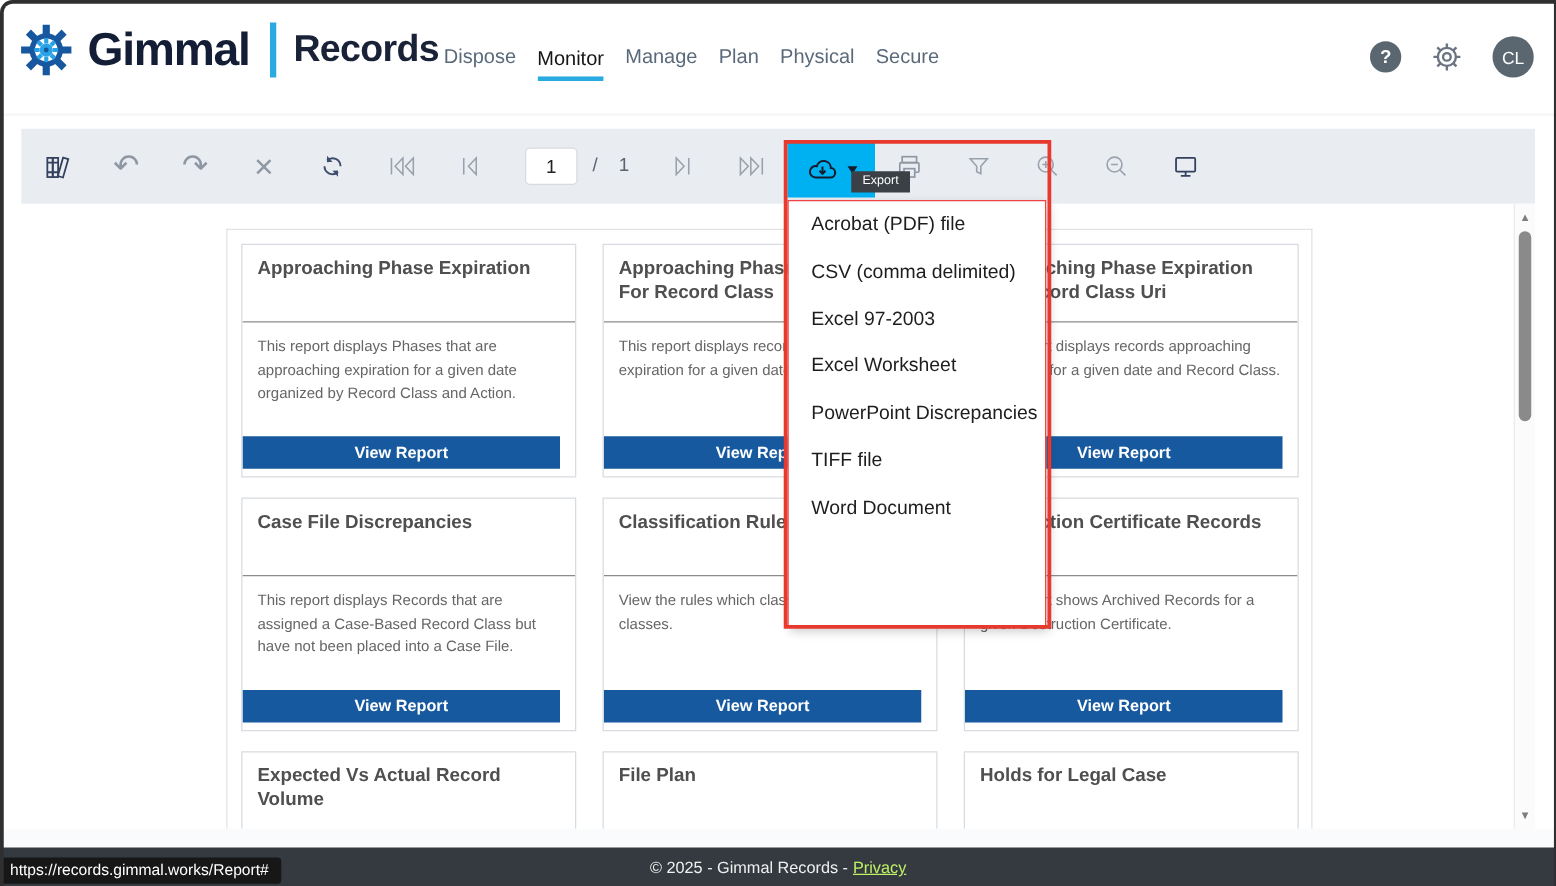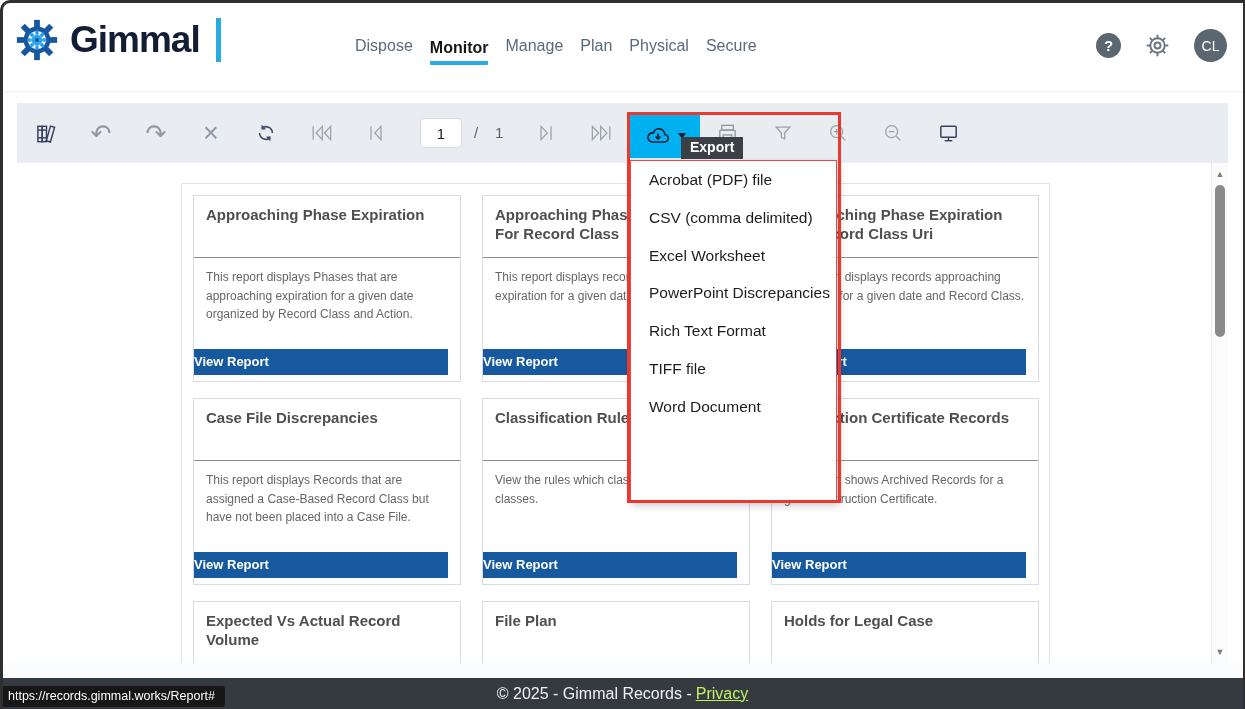--- a/index.html
+++ b/index.html
@@ -13,21 +13,21 @@
 
   
   .header { position:absolute; left:0; top:0; width:100%; height:91px; background:#fff;
     box-shadow:0 1px 2px rgba(0,0,0,.07); z-index:20; }
   .brand { position:absolute; left:14px; top:17px; display:flex; align-items:center; }
   .brand-name { font-size:37px; font-weight:bold; color:#131d35; letter-spacing:-1px; margin-left:10px; }
   .brand-divider { width:5px; height:44px; background:#29abe2; margin:0 14px 0 16px; }
   .brand-product { font-size:30px; font-weight:bold; color:#1a2238; letter-spacing:-0.5px; }
   .nav { position:absolute; left:355px; top:0; height:91px; display:flex; align-items:center; gap:17px; }
   .nav-item { font-size:16px; color:#5a6a7a; cursor:pointer; }
-  .nav-item.active { color:#161616; font-weight:bold; border-bottom:4px solid #29abe2;
+  .nav-item.active { color:#161616; font-weight:normal; border-bottom:4px solid #29abe2;
     border-radius:1px; padding-bottom:4px; transform:translateY(6px); }
   .header-right { position:absolute; right:18px; top:0; height:91px; display:flex; align-items:center; gap:23px; }
   .help-circle { width:25px; height:25px; border-radius:50%; background:#5b6770; color:#fff;
     font-size:15px; font-weight:bold; display:flex; align-items:center; justify-content:center; cursor:pointer; }
   .avatar { width:33px; height:33px; border-radius:50%; background:#5b6770; color:#fff;
     font-size:14px; display:flex; align-items:center; justify-content:center; cursor:pointer; }
 
   
   .toolbar { position:absolute; left:17px; top:103px; width:1211px; height:60px; background:#e9edf2; z-index:10; }
   .tbtn { position:absolute; top:0; height:60px; width:44px; display:flex; align-items:center;
@@ -43,45 +43,45 @@
   .caret-down { width:0; height:0; border-left:4.5px solid transparent; border-right:4.5px solid transparent;
     border-top:6px solid #141c2e; }
 
   
   .export-menu { position:absolute; left:630px; top:160px; width:207px; height:341px; background:#fff;
     border:1px solid #ef4444; box-shadow:2px 4px 8px rgba(0,0,0,.22); z-index:40; list-style:none; }
   .export-menu li { height:37.8px; line-height:37.8px; padding-left:18px; font-size:15.5px; color:#1d1d1d;
     cursor:pointer; white-space:nowrap; }
   .highlight-box { position:absolute; left:627px; top:112px; width:214px; height:391px;
     border:3px solid #e8392e; z-index:50; pointer-events:none; }
-  .tooltip { position:absolute; left:681px; top:137px; background:#3a4045; color:#fff; font-size:14px;
-    padding:2px 9px 4px; z-index:60;font-weight:bold; }
+  .tooltip { position:absolute; left:681px; top:137px; background:#3a4045; color:#fff; font-size:10px;
+    padding:2px 9px 4px; z-index:60; }
 
   
   .cards-wrap { position:absolute; left:181px; top:183px; width:869px; height:480px;
     border:1px solid #e3e3e3; border-bottom:none; background:#fff; overflow:hidden; }
   .grid { display:grid; grid-template-columns:repeat(3,268px); gap:16px 21px; padding:11px; }
   .card { position:relative; height:187px; border:1px solid #d8dbdf; background:#fff; overflow:hidden; }
   .card-title { height:62px; padding:10px 12px 12px; font-size:15px; font-weight:bold; color:#4f4f4f;
     border-bottom:1px solid #8c8c8c; line-height:1.25; }
   .card-desc { padding:10px 12px 0; font-size:12px; color:#666; line-height:1.55; }
   .view-btn { position:absolute; left:0; right:12px; bottom:6px; height:26px; background:#17599f; color:#fff;
-    font-size:13px; font-weight:bold; line-height:26px; cursor:pointer; }
+    font-size:13px; font-weight:bold; text-align:center; line-height:26px; cursor:pointer; }
 
   
   .scrollbar { position:absolute; left:1211px; top:163px; width:17px; height:500px; background:#fbfbfb;
     border-left:1px solid #ebebeb; z-index:15; }
   .scroll-arrow { position:absolute; left:0; width:16px; text-align:center; font-size:9px; color:#7d7d7d; cursor:pointer; }
   .scroll-thumb { position:absolute; left:3px; top:22px; width:10px; height:152px; background:#8a8a8a;
     border-radius:6px; cursor:grab; }
 
   
   .pre-footer { position:absolute; left:0; top:663px; width:100%; height:15px; background:#fafbfc; }
   .footer { position:absolute; left:0; top:678px; width:100%; height:31px; background:#343a40; color:#f0f0f0;
-    font-size:16px; display:flex; align-items:center; justify-content:center; gap:4px; z-index:80; }
+    font-size:13px; display:flex; align-items:center; justify-content:center; gap:4px; z-index:80; }
   .footer a { color:#bef264; text-decoration:underline; cursor:pointer; }
   .statusbar { position:absolute; left:0; top:686px; background:#171717; color:#fff; font-size:12.5px;
     padding:3px 10px 4px 8px; border-radius:0 3px 3px 0; z-index:100; }
   svg { display:block; }
 </style>
 </head>
 <body>
 
 <div class="frame"></div>
 
@@ -108,20 +108,21 @@
         <line x1="18.5" y1="24" x2="14" y2="24"></line>
           <line x1="20.1" y1="20.1" x2="16.9" y2="16.9"></line>
         <line x1="24" y1="18.5" x2="24" y2="14"></line>
           <line x1="27.9" y1="20.1" x2="31.1" y2="16.9"></line>
       </g>
       <circle cx="24" cy="24" r="5.5" fill="#2aa2e8"></circle>
       <circle cx="24" cy="24" r="2" fill="#17579f"></circle>
     </svg>
     <span class="brand-name">Gimmal</span>
     <span class="brand-divider"></span>
+    <span class="brand-product">Records</span>
   </div>
   <div class="nav">
     <span class="nav-item">Dispose</span>
     <span class="nav-item active">Monitor</span>
     <span class="nav-item">Manage</span>
     <span class="nav-item">Plan</span>
     <span class="nav-item">Physical</span>
     <span class="nav-item">Secure</span>
   </div>
   <div class="header-right">
@@ -289,23 +290,23 @@
     <div class="card">
       <div class="card-title">Holds for Legal Case</div>
 
     </div>
   </div>
 </div>
 
 <ul class="export-menu">
   <li>Acrobat (PDF) file</li>
   <li>CSV (comma delimited)</li>
+  <li>Excel 97-2003</li>
   <li>Excel Worksheet</li>
   <li>PowerPoint Discrepancies</li>
-  <li>Rich Text Format</li>
   <li>TIFF file</li>
   <li>Word Document</li>
 </ul>
 <div class="tooltip">Export</div>
 <div class="highlight-box"></div>
 
 <div class="scrollbar">
   <div class="scroll-arrow" style="top:6px">▲</div>
   <div class="scroll-thumb"></div>
   <div class="scroll-arrow" style="top:484px">▼</div>

